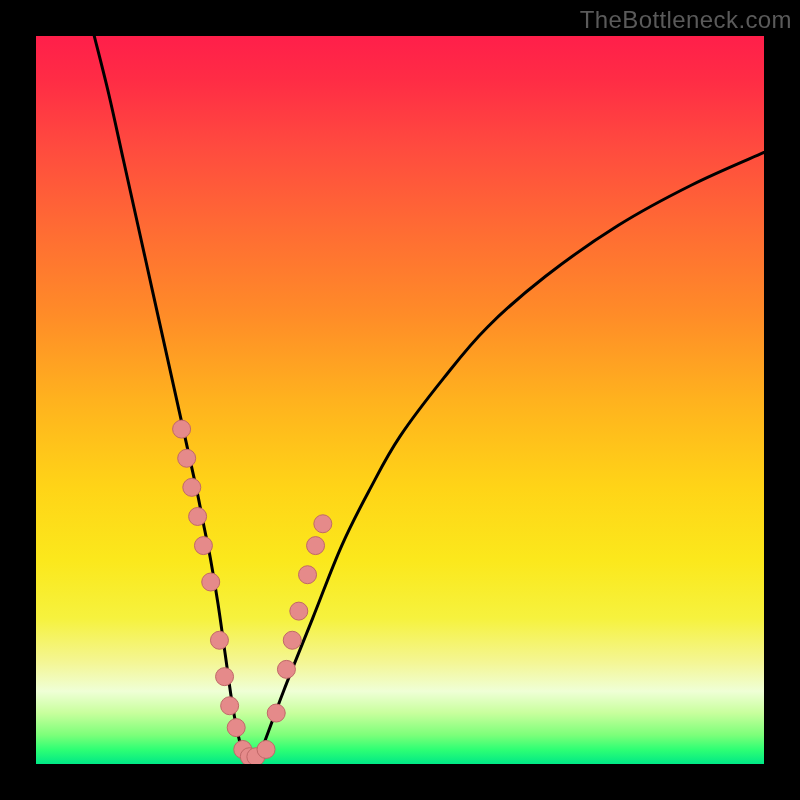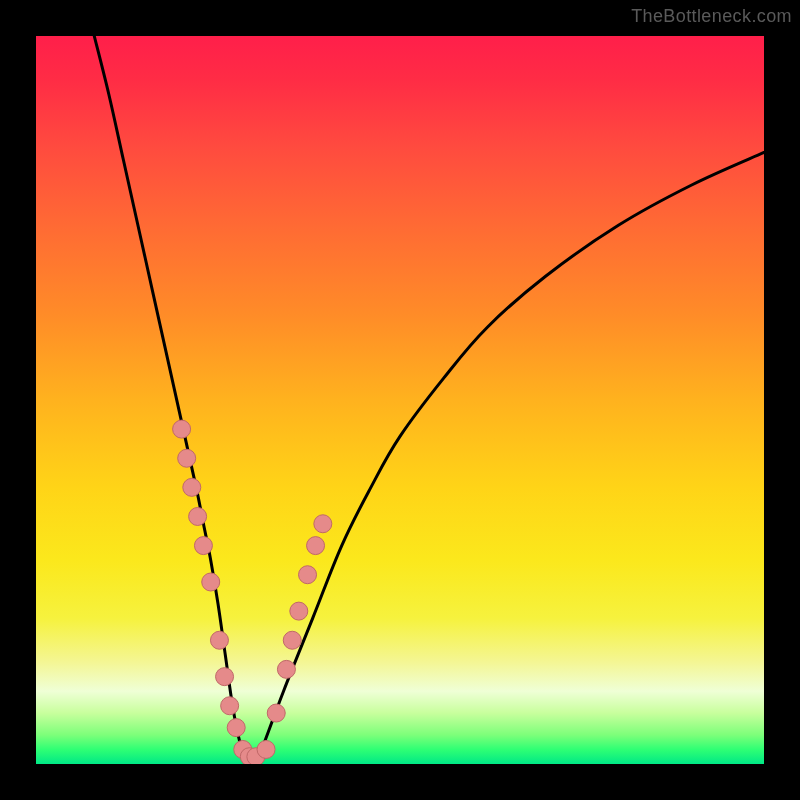--- a/index.html
+++ b/index.html
@@ -51,21 +51,21 @@
       #7dff7a 96%,
       #2fff74 98%,
       #00e886 100%
     );
   }
   .watermark {
     position: absolute;
     top: 6px;
     right: 8px;
     color: #5a5a5a;
-    font-size: 18px;
+    font-size: 24px;
     font-weight: 500;
     letter-spacing: 0.4px;
     user-select: none;
   }
   svg.curve-layer {
     position: absolute;
     left: 0;
     top: 0;
     width: 100%;
     height: 100%;

